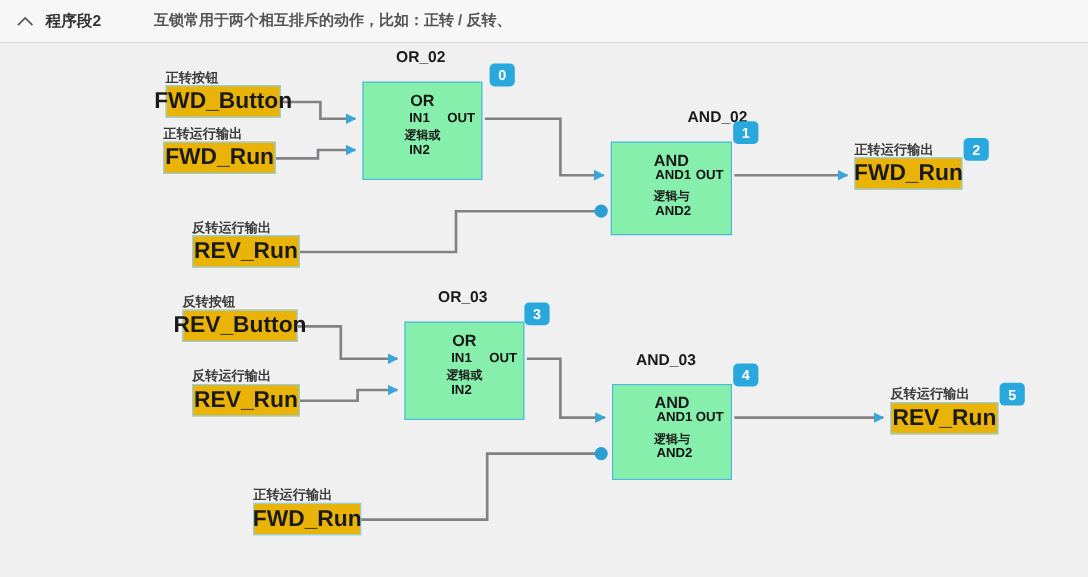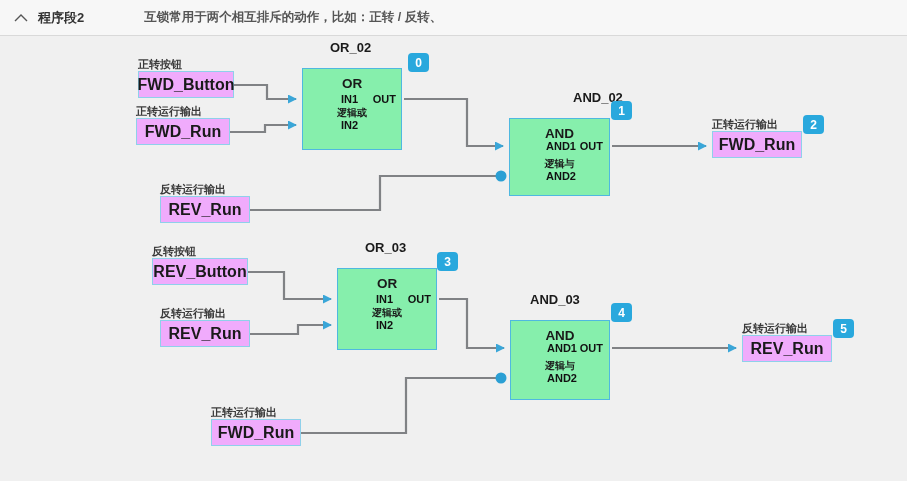--- a/index.html
+++ b/index.html
@@ -21,38 +21,38 @@
   }
   .collapse-icon{
     width:26px;height:36px;display:flex;align-items:center;justify-content:center;
     margin-left:8px;cursor:pointer;
   }
   .collapse-icon svg{display:block;}
   .hdr-title{
     font-size:13px;color:#333;margin-left:4px;white-space:nowrap;
   }
   .hdr-comment{
-    font-size:12.5px;color:#555;margin-left:60px;white-space:nowrap;
+    font-size:12.5px;color:#555;margin-left:44px;white-space:nowrap;
   }
 
   
   .canvas{
     position:absolute;left:0;top:37px;width:907px;height:444px;
     background:#f0f0f0;
   }
   .canvas svg{position:absolute;left:0;top:0;}
 
   
   .opbox{
     position:absolute;
     box-sizing:border-box;
     border:1px solid #8fd0ea;
-    background:#f0abfc;
+    background:#eab308;
     display:flex;align-items:center;justify-content:center;
-    font-size:16px;color:#1a1a1a;
+    font-size:19px;color:#1a1a1a;
     white-space:nowrap;
   }
   .oplabel{
     position:absolute;
     font-size:11px;color:#3a3a3a;
     white-space:nowrap;
   }
 
   
   .fb{

